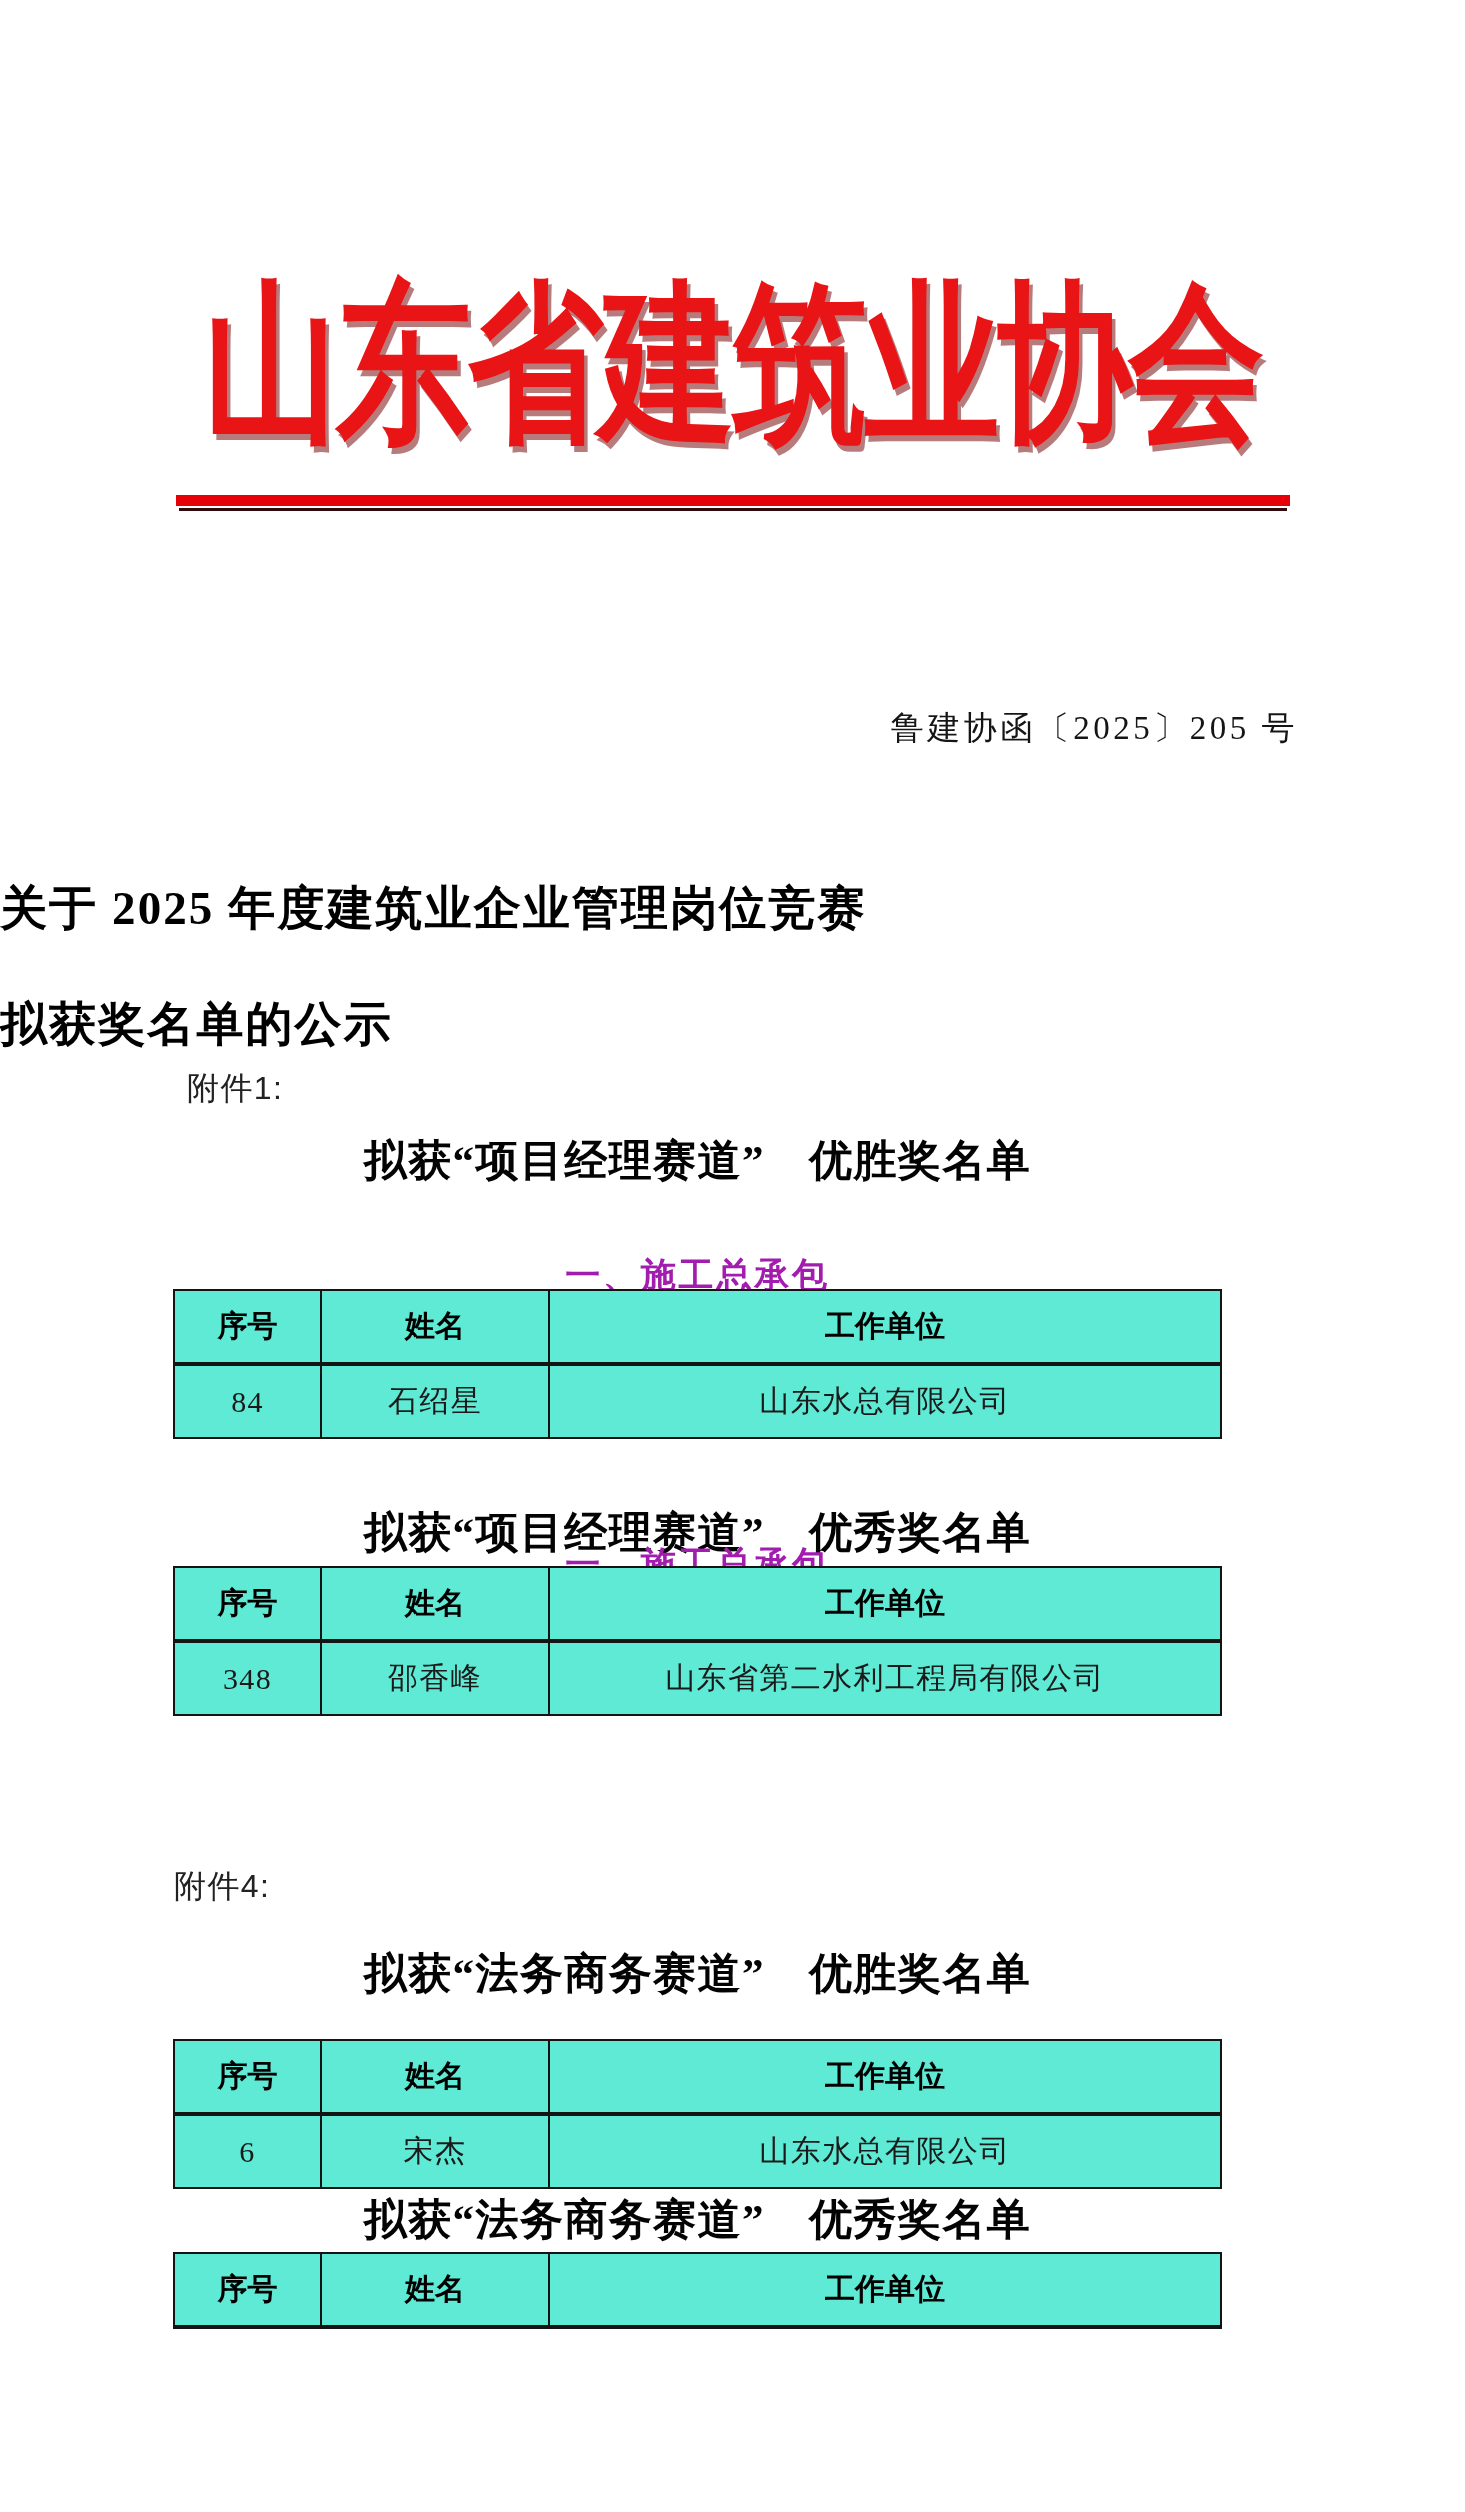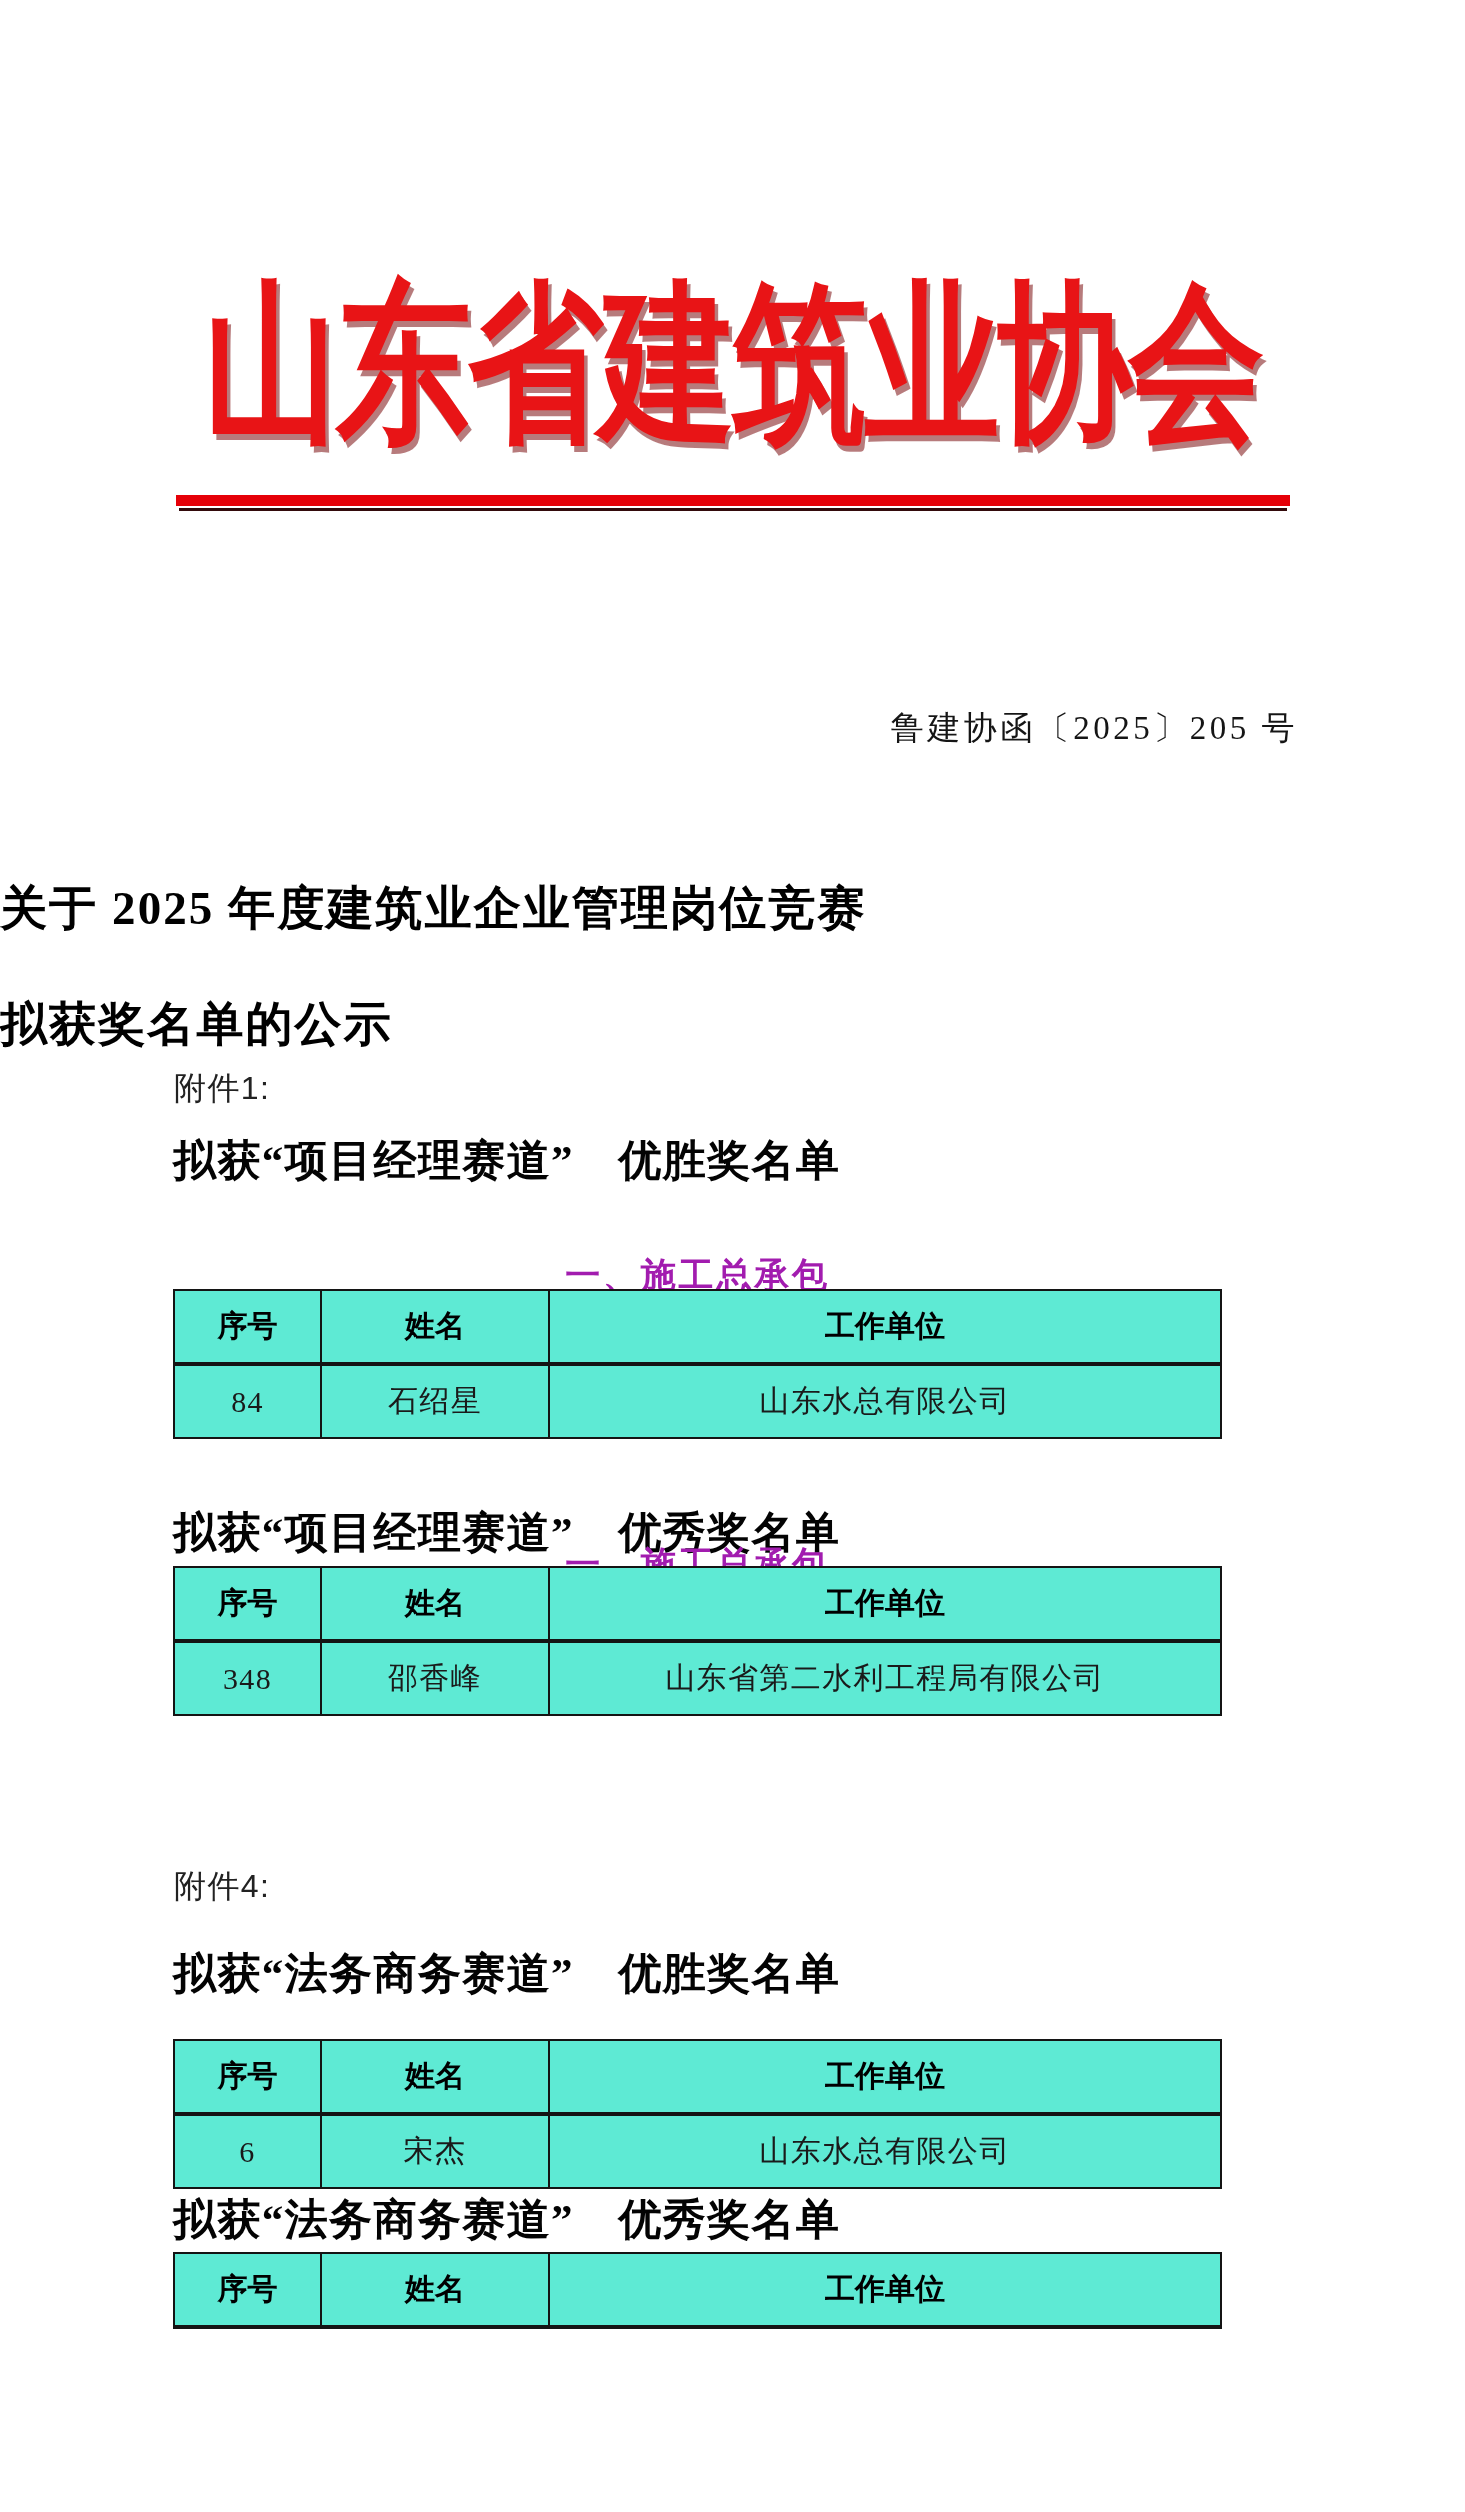--- a/index.html
+++ b/index.html
@@ -46,25 +46,25 @@
   }
   .mt1{top:877px;}
   .mt2{top:993px;}
 
   
   .attach-label{
     position:absolute;left:174px;
     font-family:"Liberation Sans","DejaVu Sans",sans-serif;
     font-size:32px;color:#222;letter-spacing:1.4px;
   }
-  .a1{top:1067px;}
+  .a1{top:1067px;margin-left:13px;}
   .a4{top:1865px;}
 
   .section-title{
-    position:absolute;left:173px;width:1049px;text-align:left;
+    position:absolute;left:173px;width:1049px;text-align:center;
     font-size:43px;font-weight:bold;color:#030303;
     letter-spacing:1.4px;white-space:nowrap;
   }
   .s1{top:1132px;}
   .s2{top:1504px;}
   .s3{top:1945px;}
   .s4{top:2191px;}
 
   .sub-title{
     position:absolute;left:173px;width:1049px;text-align:center;

